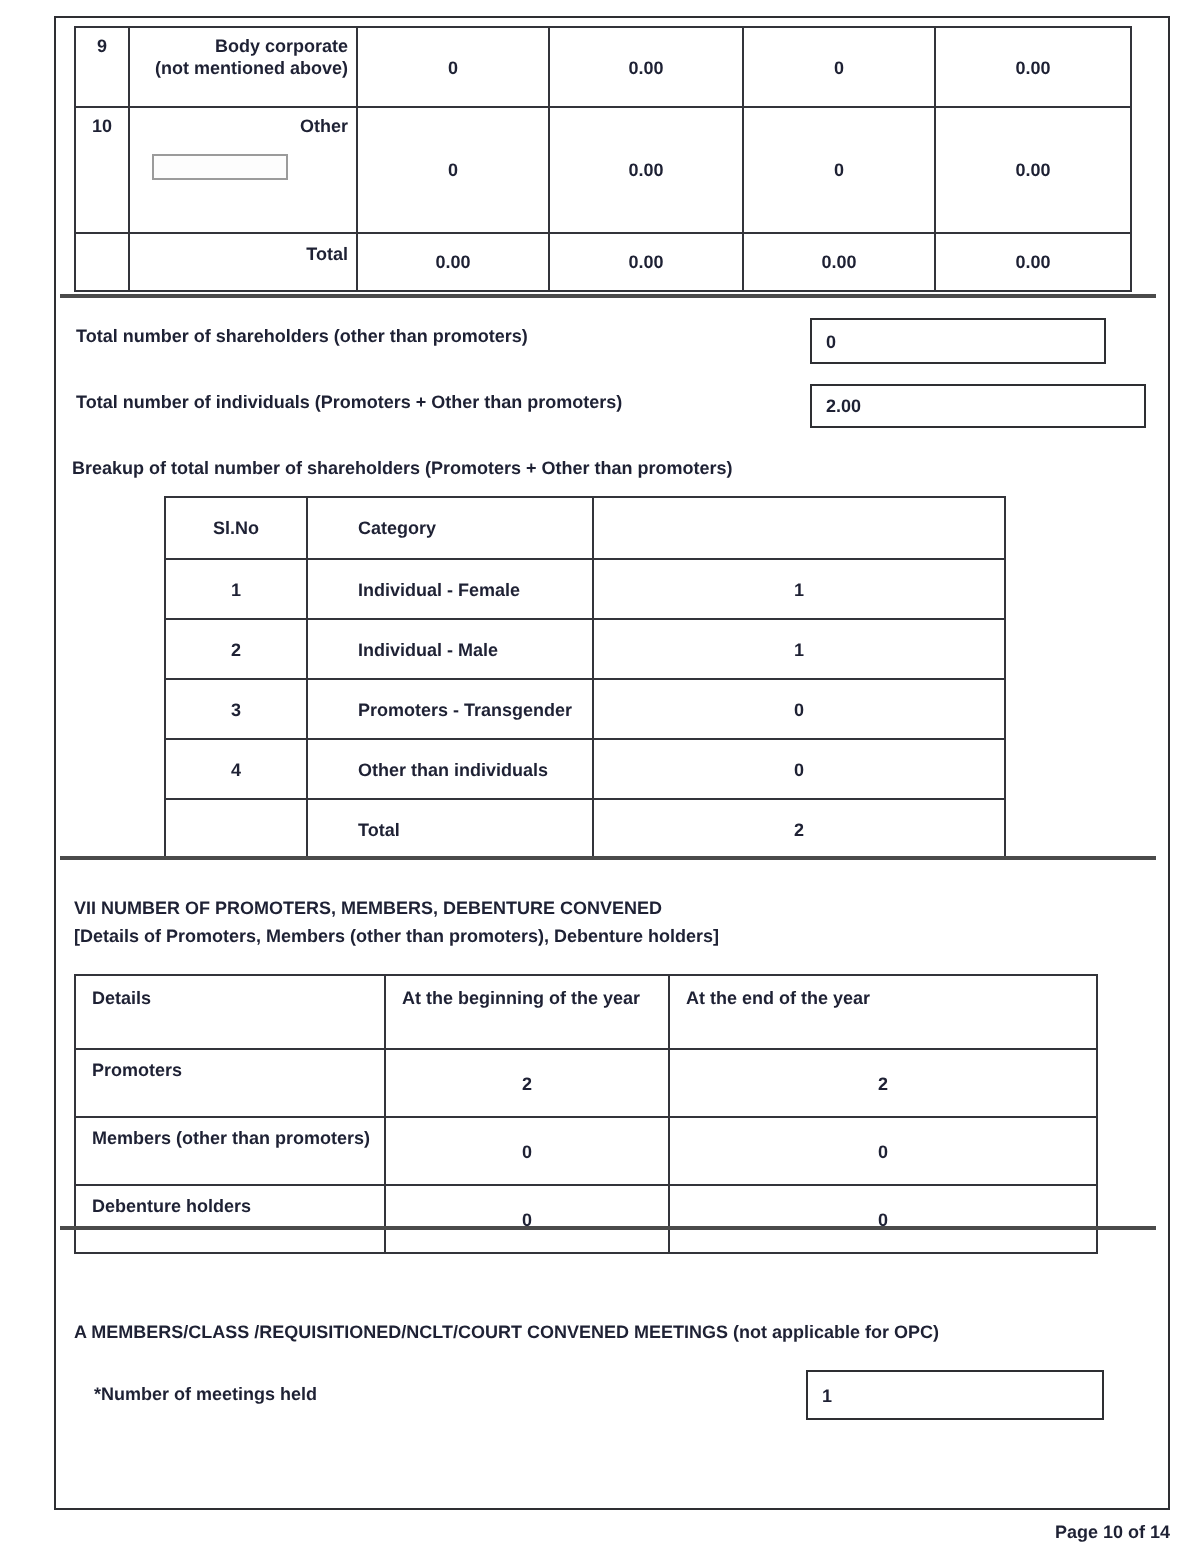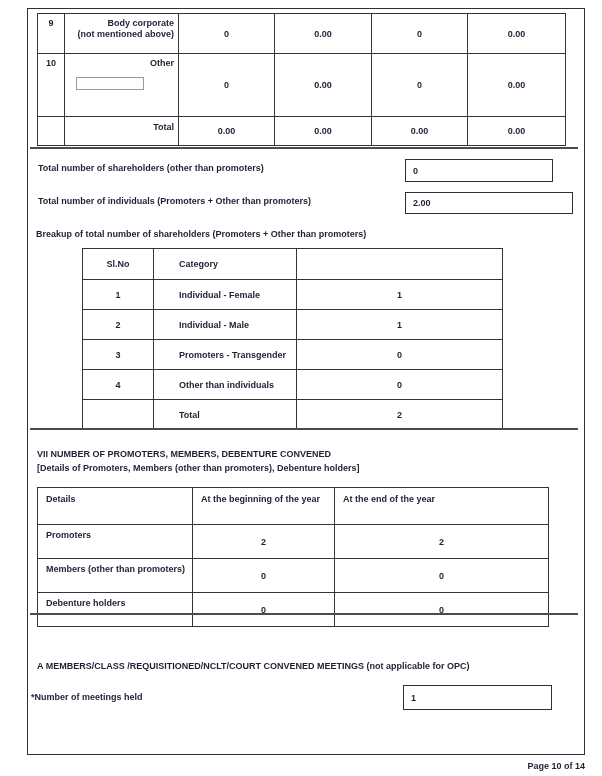--- a/index.html
+++ b/index.html
@@ -188,20 +188,20 @@
       <td class="val">0</td>
       <td class="val">0</td>
     </tr>
   </tbody>
     </table>
 
   <div class="divider" style="top:613px"></div>
 
   <div class="label" style="left:37px; top:661px">A MEMBERS/CLASS /REQUISITIONED/NCLT/COURT CONVENED MEETINGS (not applicable for OPC)</div>
 
-  <div class="label" style="left:31px; top:692px">*Number of meetings held</div>
+  <div class="label" style="left:47px; top:692px">*Number of meetings held</div>
   <div class="inputbox" style="left:403px; top:685px; width:149px; height:25px">
     <span>1</span>
   </div>
 
   <div class="footer">Page 10 of 14</div>
 
 </div>
 
 </body></html>

